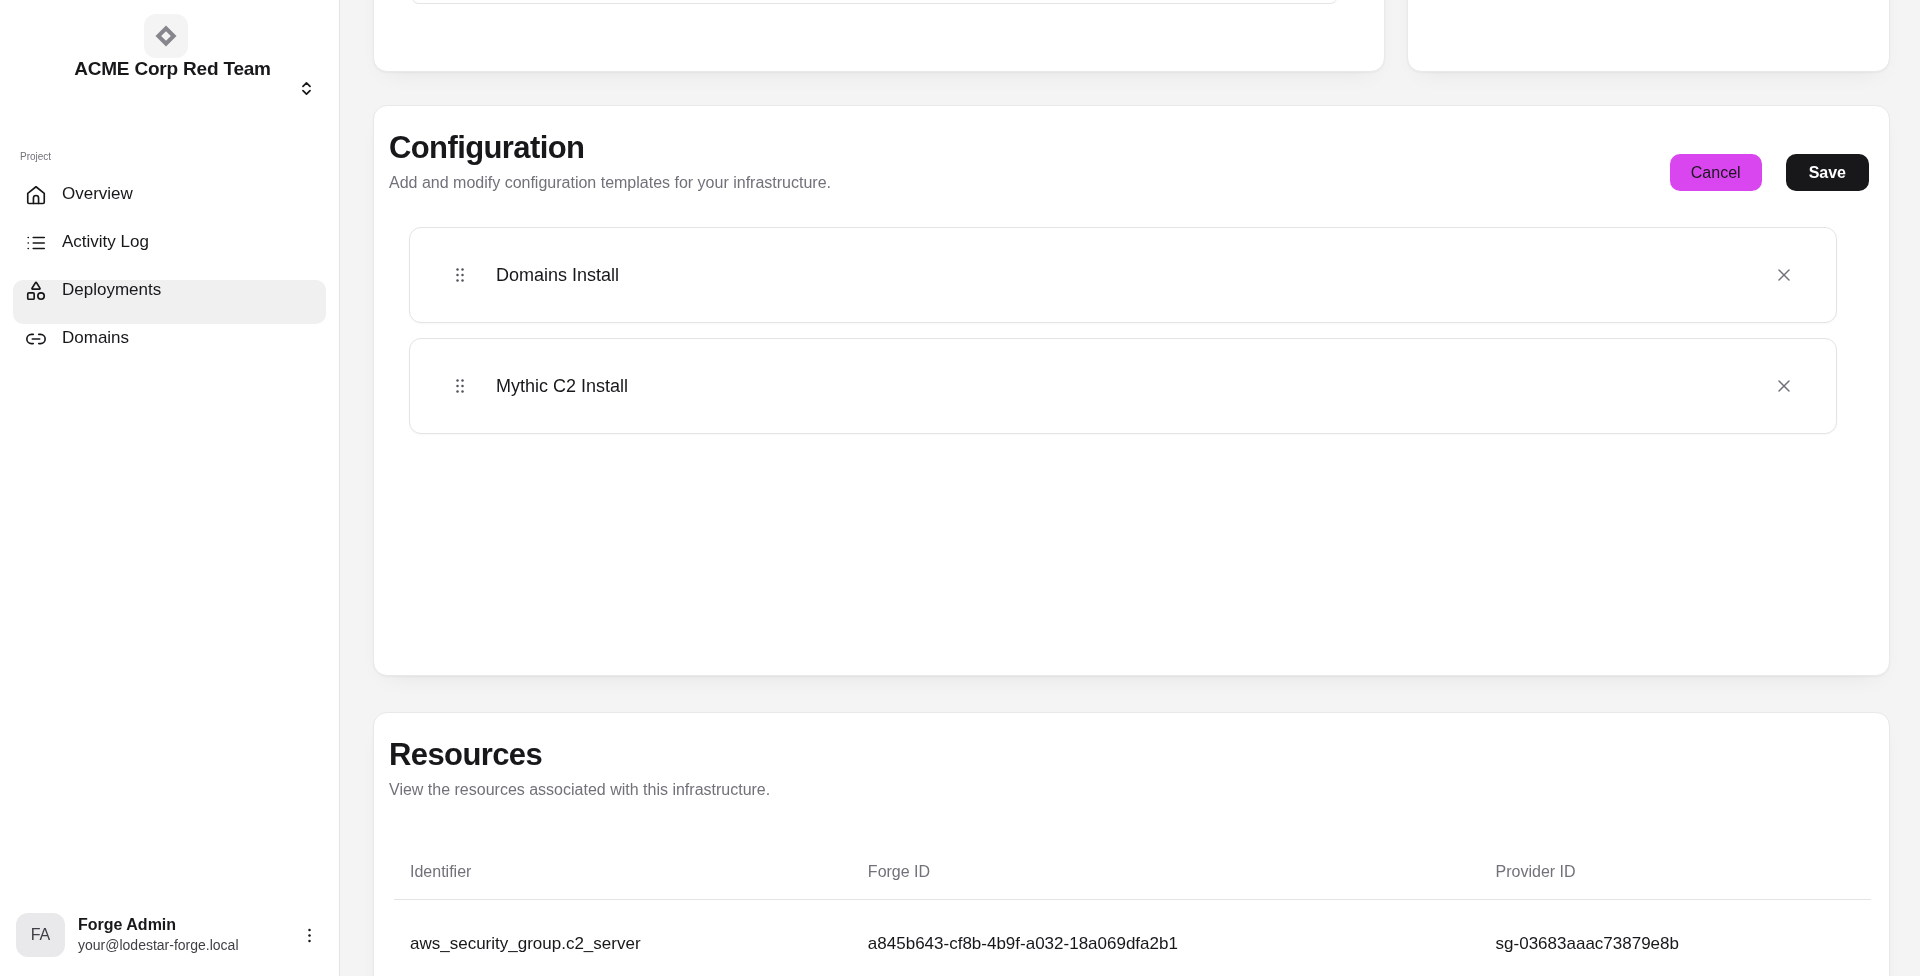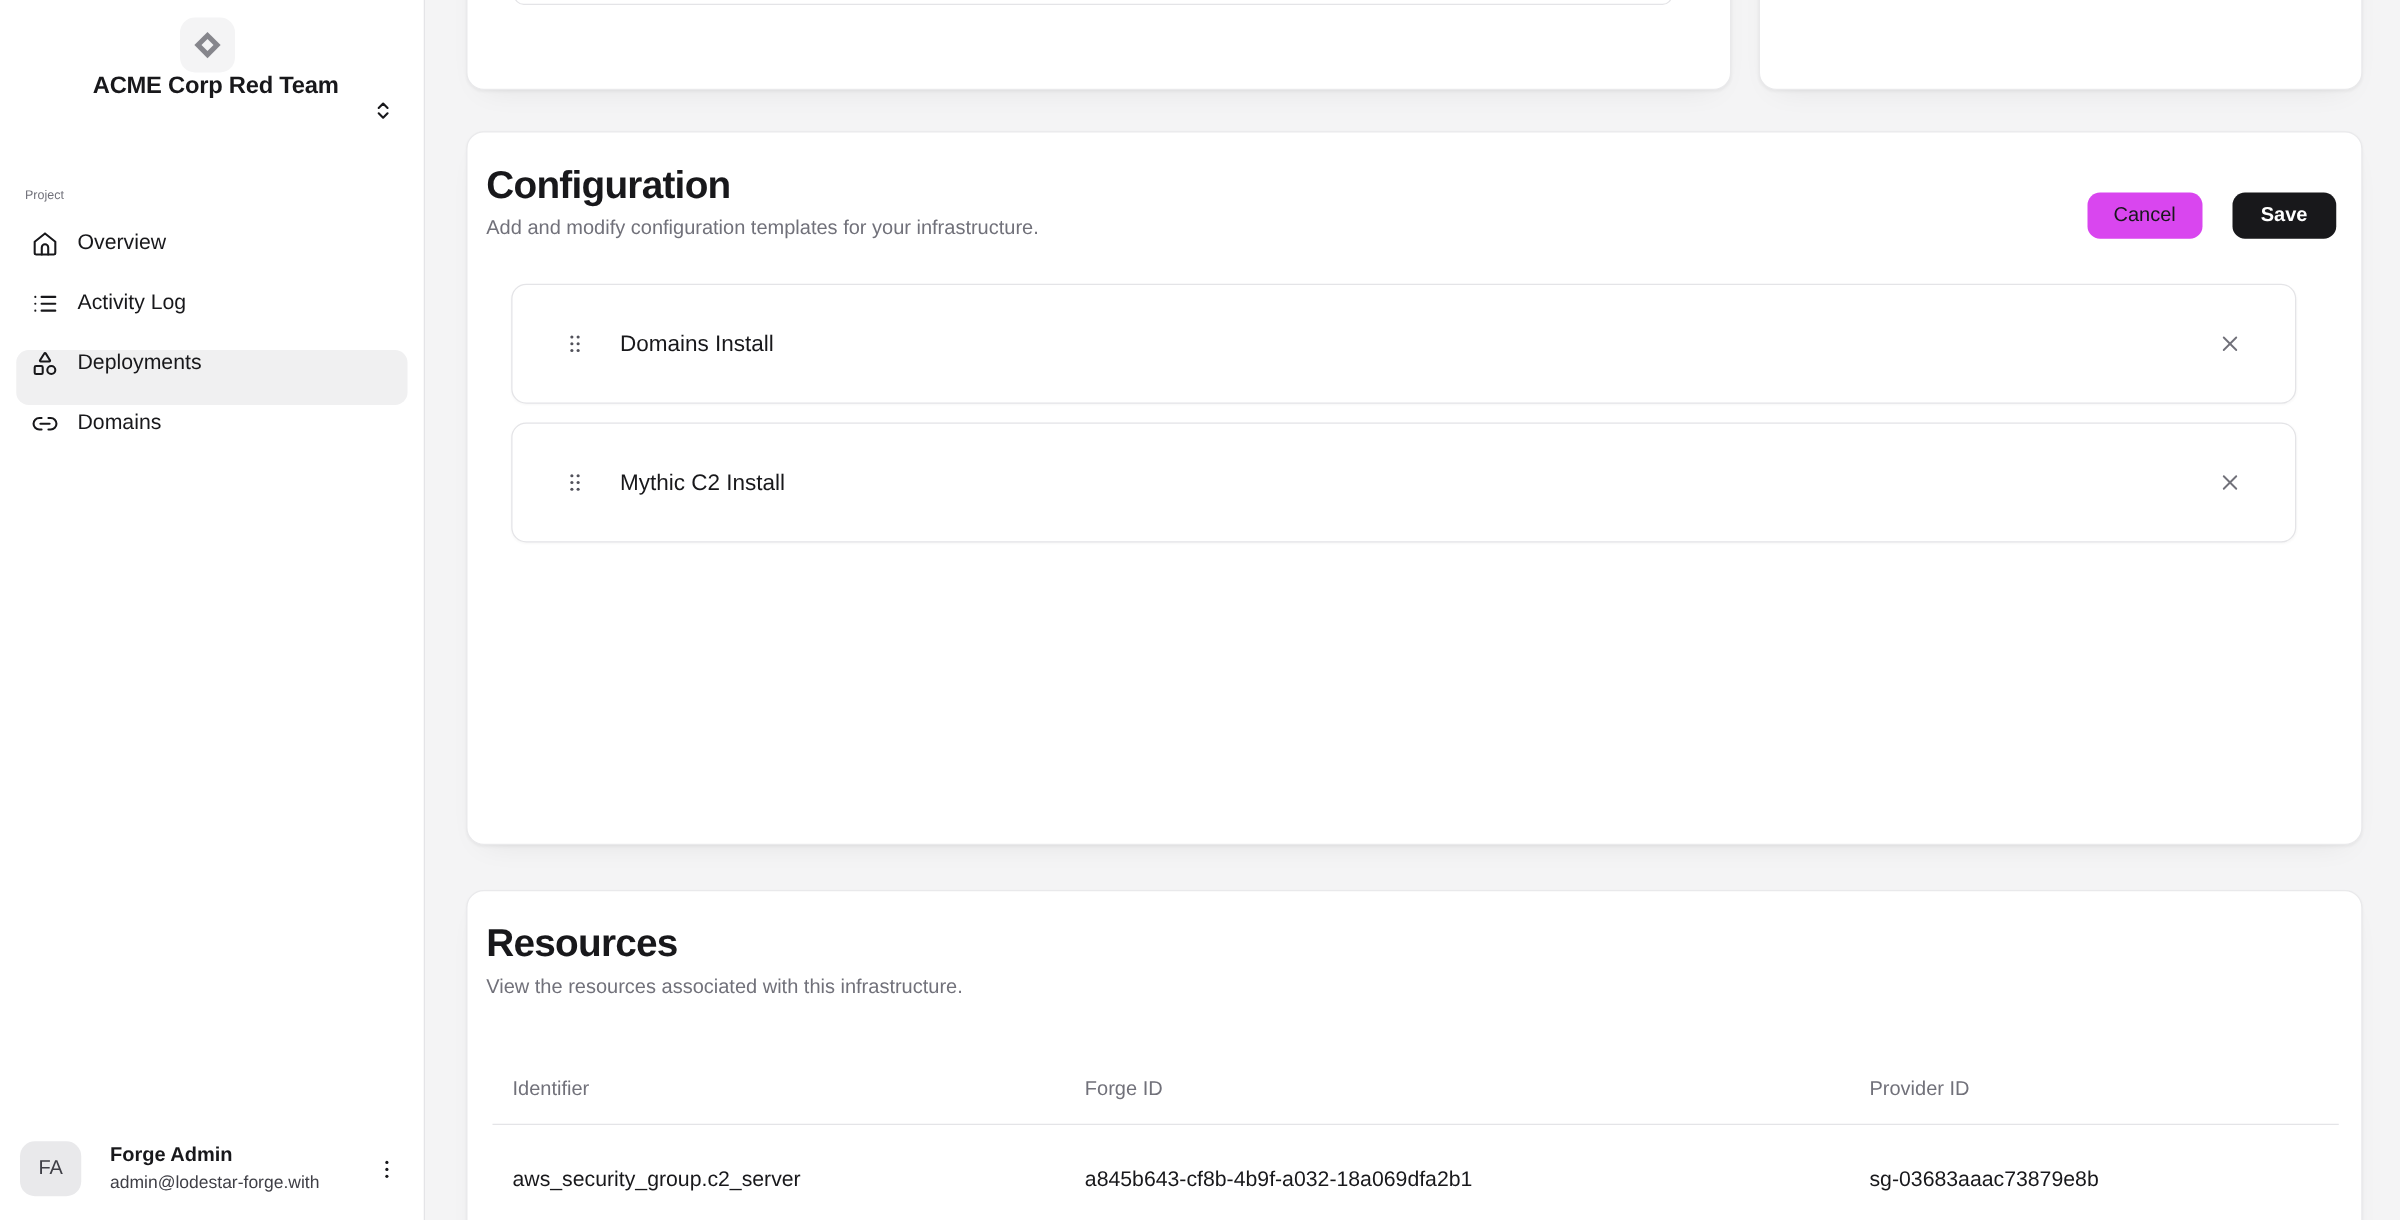--- a/index.html
+++ b/index.html
@@ -36,21 +36,21 @@
 
   .user-row {
     position:absolute; left:0; right:0; bottom:0;
     display:flex; align-items:center; padding:14px 16px 19px 16px;
   }
   .avatar {
     width:49px; height:44px; border-radius:12px; background:#e9e9eb;
     display:flex; align-items:center; justify-content:center;
     font-size:16px; color:#3f3f46; flex:none;
   }
-  .user-meta { margin-left:23px; line-height:1.25; }
+  .user-meta { margin-left:13px; line-height:1.25; }
   .user-name { font-size:16px; font-weight:700; }
   .user-email { font-size:14px; color:#3f3f46; margin-top:2px; }
   .user-menu { margin-left:auto; color:#18181b; cursor:pointer; padding:4px; }
 
   
   .main { flex:1; position:relative; padding:105px 0 0 33px; }
 
   .card {
     background:#fff; border:1px solid #e9e9eb; border-radius:14px;
     box-shadow:0 1px 2px rgba(0,0,0,.04), 0 10px 24px -14px rgba(0,0,0,.10);
@@ -168,21 +168,21 @@
         </svg>
       </span>
       <span>Domains</span>
     </div>
   </nav>
 
   <div class="user-row">
     <div class="avatar">FA</div>
     <div class="user-meta">
       <div class="user-name">Forge Admin</div>
-      <div class="user-email">admin@lodestar-forge.with</div>
+      <div class="user-email">your@lodestar-forge.local</div>
     </div>
     <span class="user-menu">
       <svg width="19" height="19" viewBox="0 0 24 24" fill="currentColor">
         <circle cx="12" cy="5" r="1.6"></circle>
           <circle cx="12" cy="12" r="1.6"></circle>
           <circle cx="12" cy="19" r="1.6"></circle>
       </svg>
     </span>
   </div>
 </aside>

